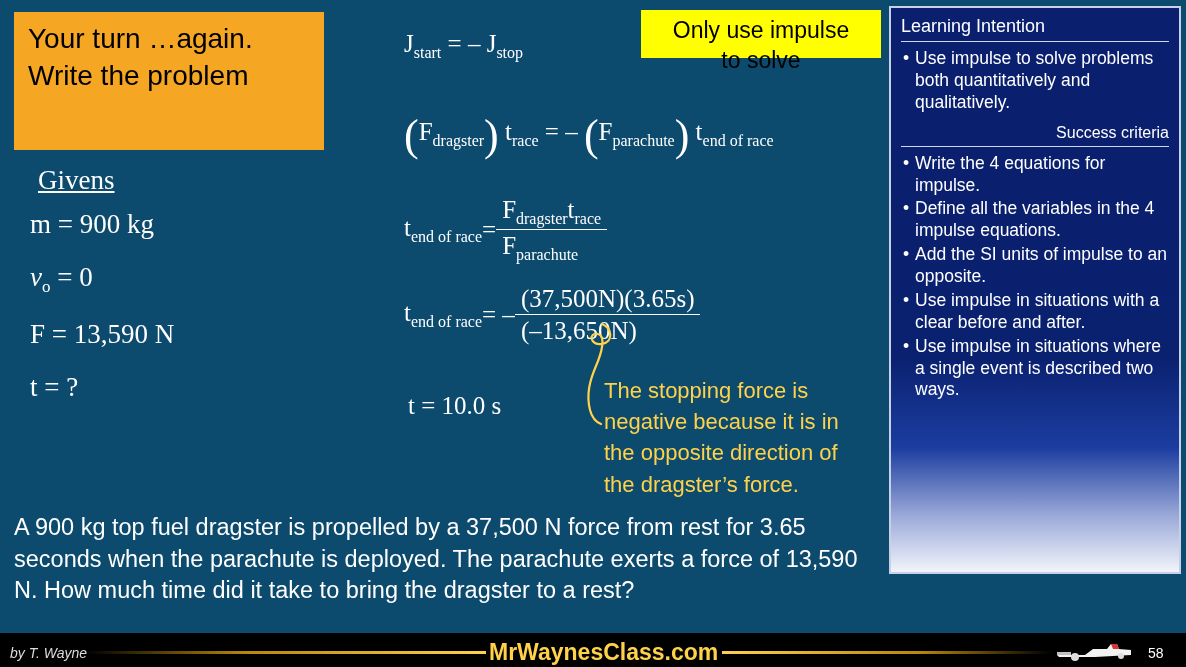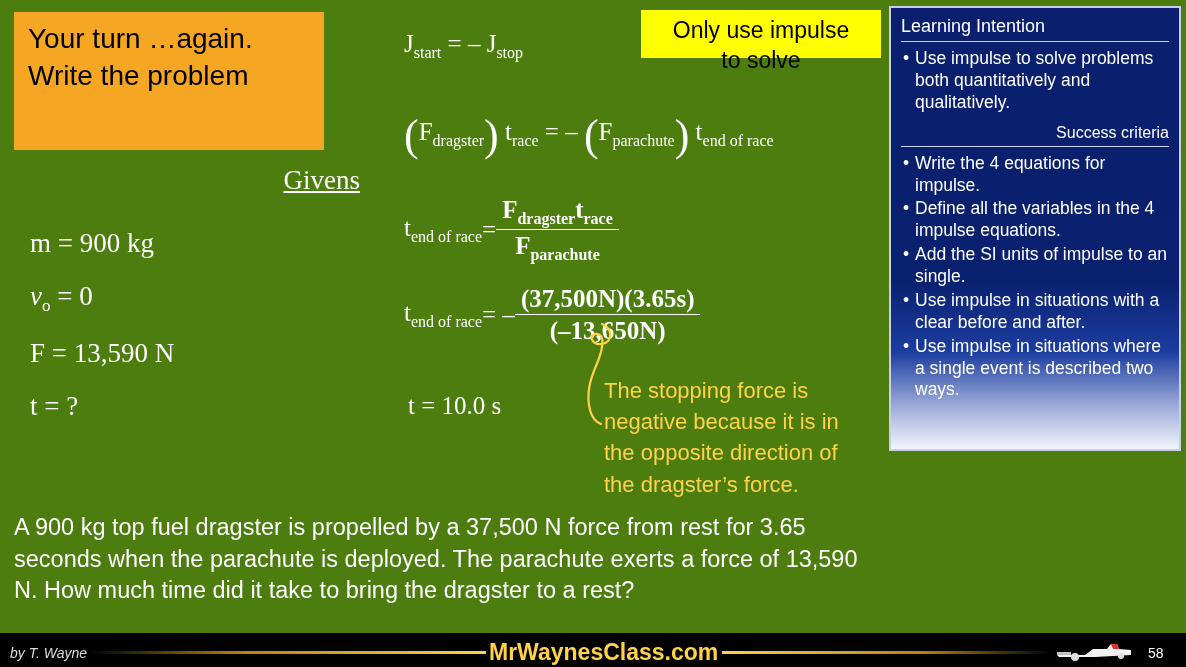--- a/index.html
+++ b/index.html
@@ -5,21 +5,21 @@
   * { box-sizing: border-box; margin: 0; padding: 0; }
   html, body {
     width: 1186px; height: 667px;
     background: #000;
     font-family: "Liberation Sans", sans-serif;
     overflow: hidden;
   }
   #slide {
     position: relative;
     width: 1186px; height: 667px;
-    background: #4d7c0f;
+    background: #0c4a6e;
   }
 
   
   .title-box {
     position: absolute;
     left: 14px; top: 12px;
     width: 310px; height: 138px;
     background: #f5a623;
     color: #000;
     padding: 8px 12px 8px 14px;
@@ -32,23 +32,22 @@
   .givens {
     position: absolute;
     left: 30px; top: 165px;
     width: 330px;
     color: #fff;
     font-family: "Liberation Serif", serif;
   }
   .givens .hdr {
     font-size: 27px;
     text-decoration: underline;
-    margin-bottom: 32px;
+    margin-bottom: 13px;
     padding-left: 8px;
-    text-align: right;
   }
   .givens .line {
     font-size: 27px;
     margin-bottom: 22px;
   }
   .givens .line sub { font-size: 17px; }
   .givens .ital { font-style: italic; }
 
   
   .impulse-box {
@@ -76,22 +75,20 @@
   .eq2 sub { font-size: 16px; }
   .paren {
     font-size: 44px;
     vertical-align: -10px;
     line-height: 0;
   }
 
   .frac {
     display: inline-block;
     vertical-align: middle;
-    text-align: center;
-    font-weight: bold;
   }
   .frac .num { display:block; padding: 0 6px 1px 6px; }
   .frac .den { display:block; border-top: 1.6px solid #fff; padding: 2px 6px 0 6px; }
 
   .eq3 { left: 404px; top: 196px; font-size: 25px; }
   .eq3 sub { font-size: 16px; }
 
   .eq4 { left: 404px; top: 285px; font-size: 25px; }
   .eq4 sub { font-size: 16px; }
 
@@ -112,21 +109,21 @@
   .squiggle {
     position: absolute;
     left: 568px; top: 318px;
     width: 50px; height: 108px;
   }
 
   
   .panel {
     position: absolute;
     left: 889px; top: 6px;
-    width: 292px; height: 445px;
+    width: 292px; height: 568px;
     background: linear-gradient(180deg,#0a1f6e 0%, #0a2170 62%, #1c3da0 78%, #9aa9d8 90%, #f2f4fb 100%);
     border: 2px solid #c9cfe8;
     color: #fff;
     padding: 8px 10px 0 10px;
     font-size: 17.5px;
   }
   .panel h3 {
     font-weight: normal;
     font-size: 18px;
     margin-bottom: 4px;
@@ -271,21 +268,21 @@
     <h3>Learning Intention</h3>
     <hr>
     <ul>
       <li>Use impulse to solve problems both quantitatively and qualitatively.</li>
     </ul>
     <div class="sc-title">Success criteria</div>
     <hr>
     <ul>
       <li>Write the 4 equations for impulse.</li>
       <li>Define all the variables in the 4 impulse equations.</li>
-      <li>Add the SI units of impulse to an single.</li>
+      <li>Add the SI units of impulse to an opposite.</li>
       <li>Use impulse in situations with a clear before and after.</li>
       <li>Use impulse in situations where a single event is described two ways.</li>
     </ul>
   </div>
 
   <div class="problem">A 900 kg top fuel dragster is propelled by a 37,500 N force from rest for 3.65 seconds when the parachute is deployed. The parachute exerts a force of 13,590 N. How much time did it take to bring the dragster to a rest?</div>
 
   <div class="footer"></div>
   <div class="rule-left"></div>
   <div class="rule-right"></div>

